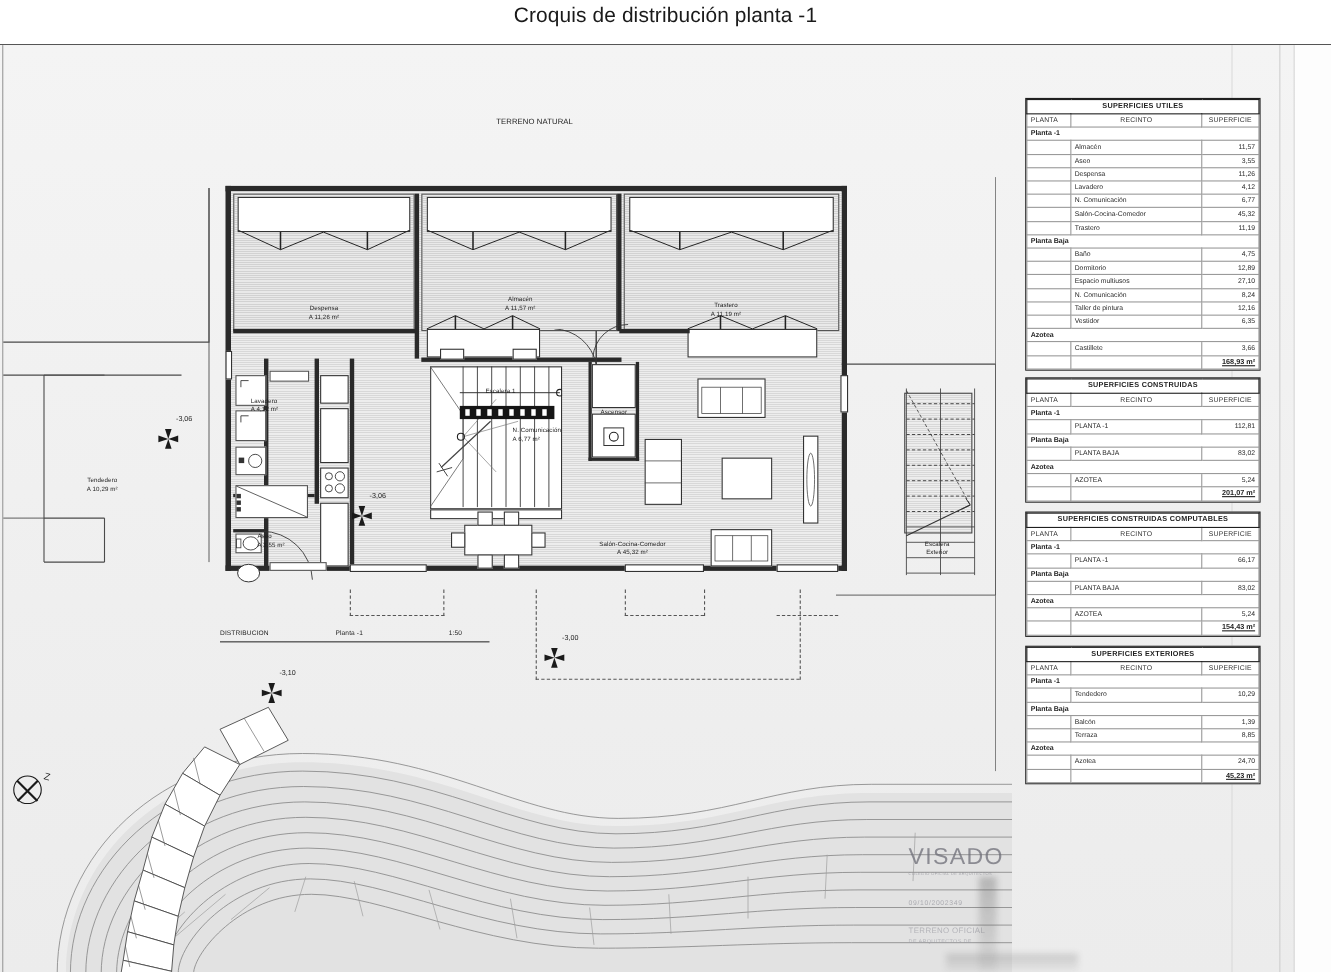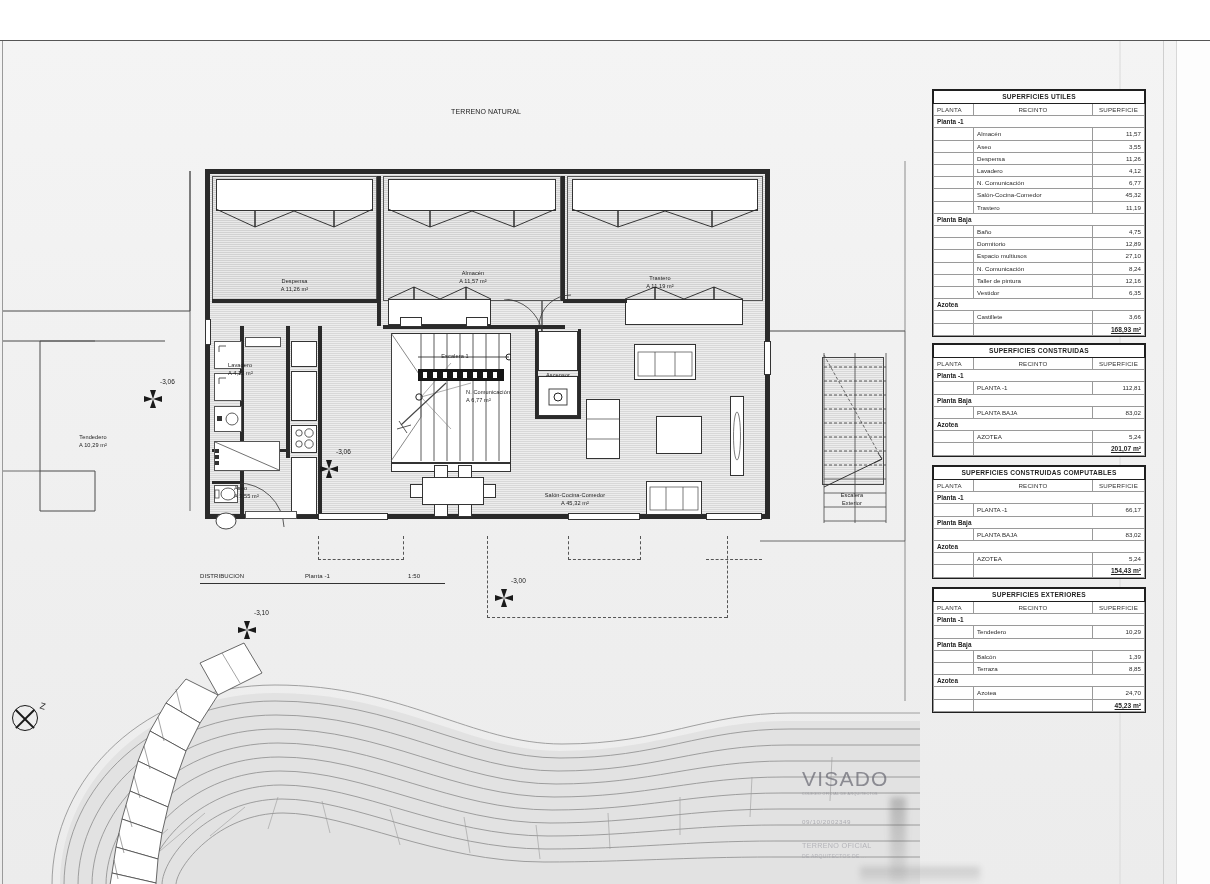--- a/index.html
+++ b/index.html
@@ -111,21 +111,21 @@
   .tbl .t-val  { text-align:right; color:#2b2b2b; }
   .tbl .t-total {
     text-align:right; font-weight:bold; font-size:6.6px;
     text-decoration:underline;
   }
   .tbl .c-planta { width:40px; }
   .tbl .c-sup { width:52px; }
 
   
   #visado {
-    position:absolute; left:802px; top:726px; width:140px;
+    position:absolute; left:826px; top:726px; width:140px;
     pointer-events:none;
   }
   #visado .v-main {
     font-size:21px; color:#6e6e78; letter-spacing:1.2px; opacity:.75;
   }
   #visado .v-sub {
     font-size:3.6px; color:#8a8a93; letter-spacing:.4px; margin-top:1px; opacity:.7;
   }
   #visado .v-ref {
     font-size:6.2px; color:#9a9aa2; margin-top:22px; letter-spacing:.6px; opacity:.75;
@@ -154,20 +154,21 @@
   #compass .c-n {
     position:absolute; left:28px; top:0px; font-size:9px; color:#1a1a1a;
     transform:rotate(16deg);
   }
 </style>
 </head>
 <body>
 
 <div id="page">
 
+  <div id="doc-title">Croquis de distribución planta -1</div>
 
   <div id="sheet">
     <div id="sheet-inner"></div>
     <div class="sheet-edge-l"></div>
     <div class="sheet-white-r"></div>
     <div class="sheet-edge-r1"></div>
     <div class="sheet-edge-r2"></div>
 
     <div class="lbl lbl-big" style="left:406px; top:66px; width:160px;">TERRENO NATURAL</div>
 

